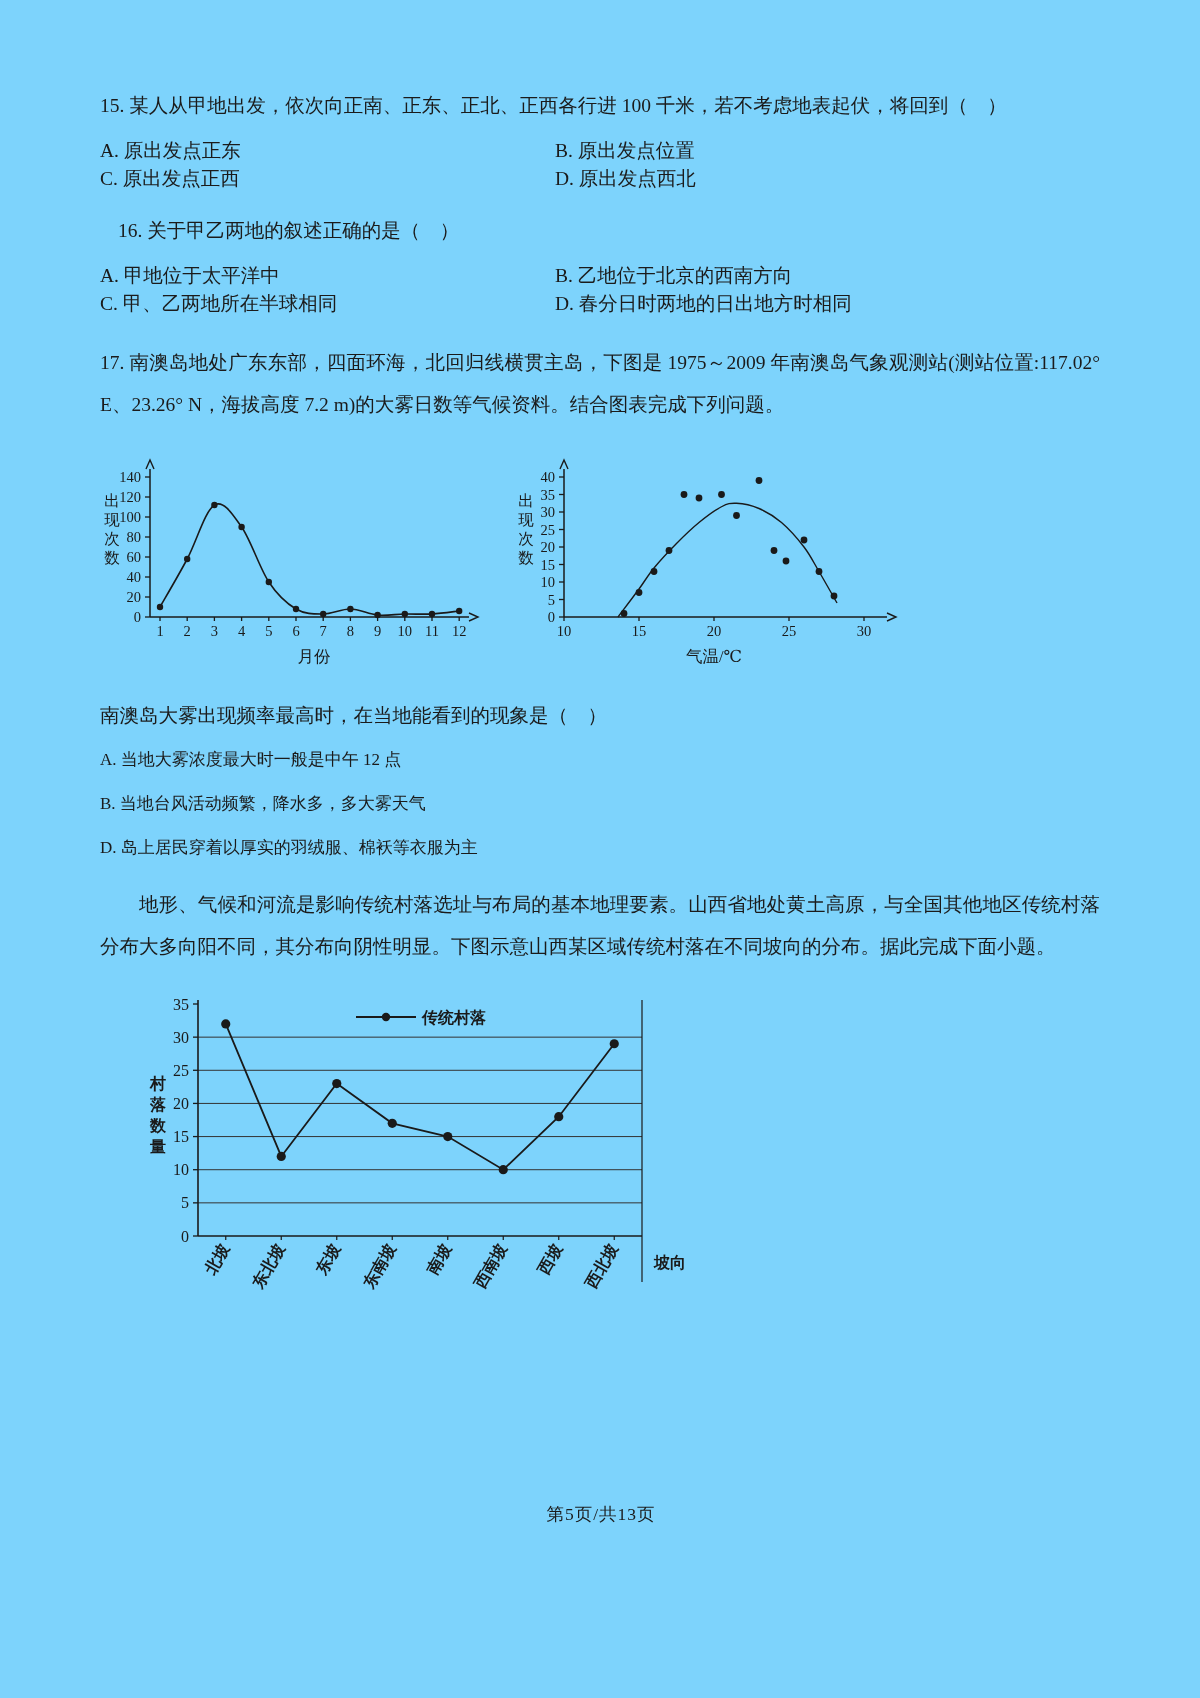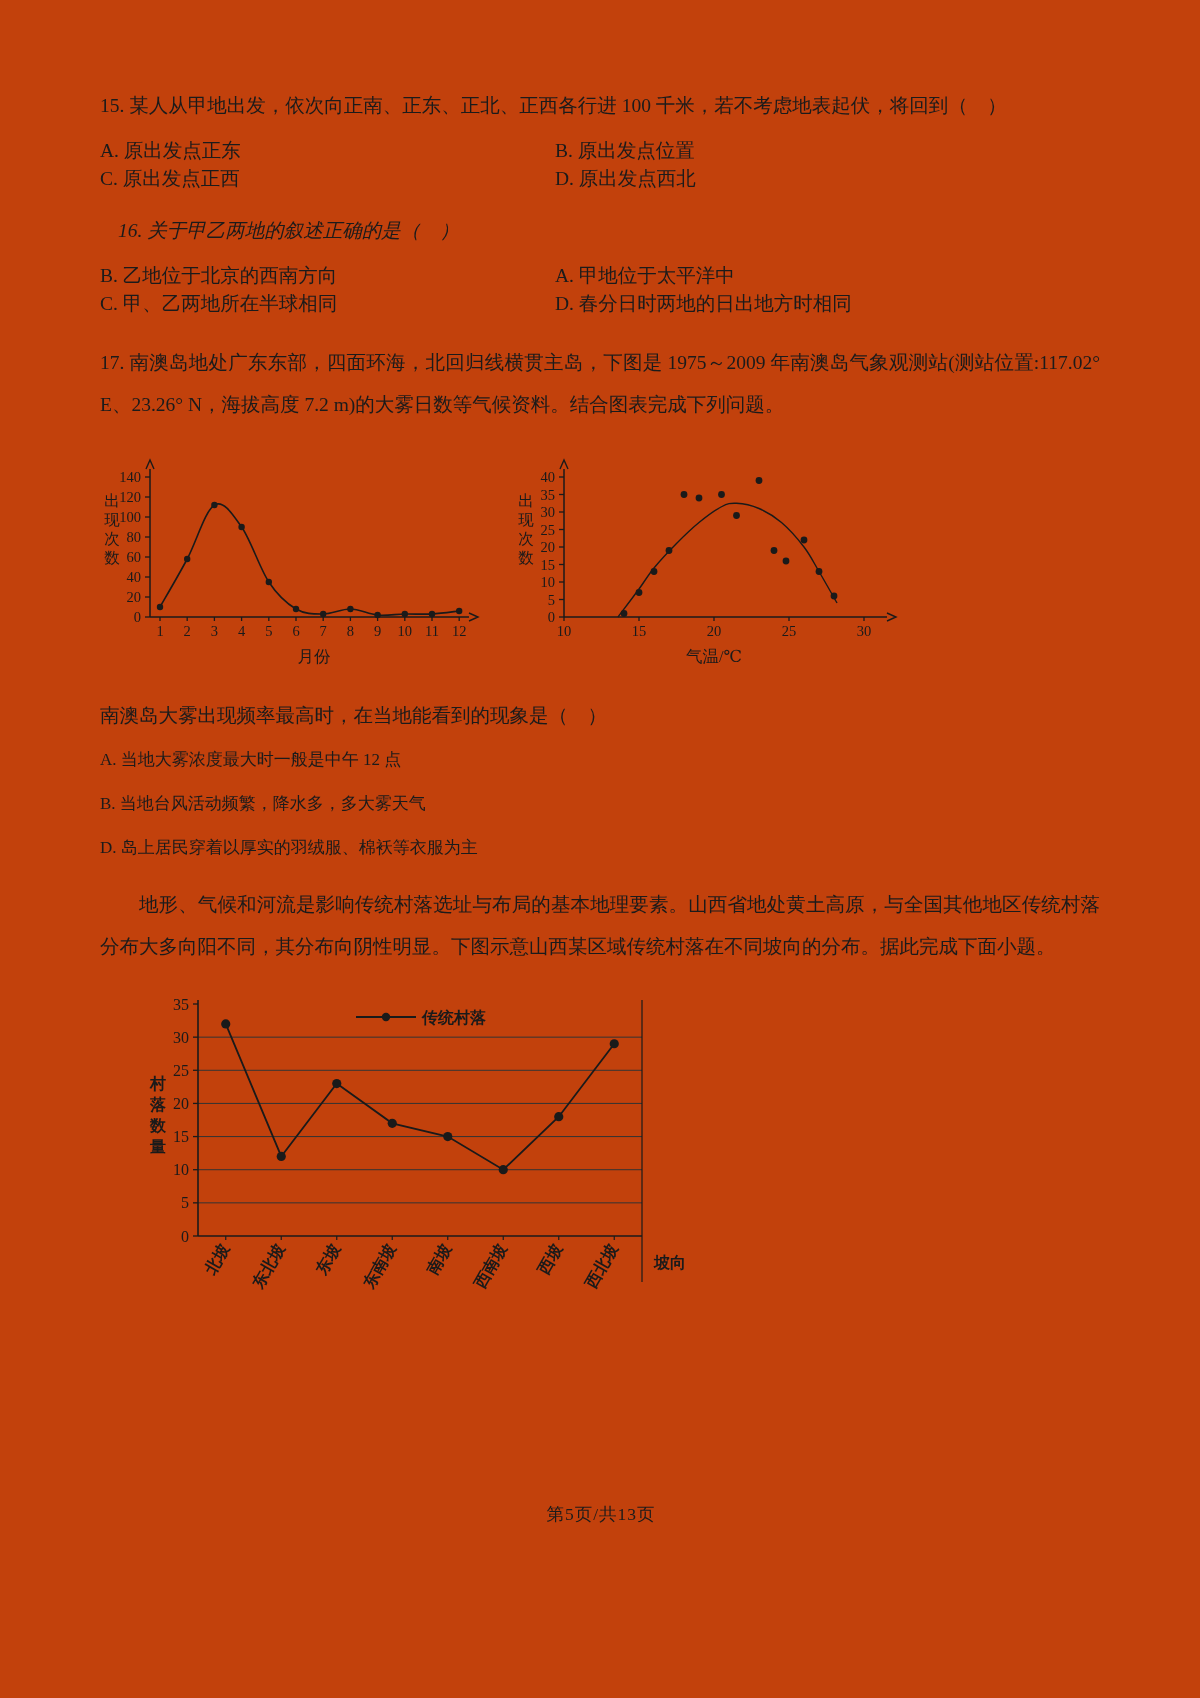--- a/index.html
+++ b/index.html
@@ -5,26 +5,26 @@
   * { margin: 0; padding: 0; box-sizing: border-box; }
   html, body { background: #ffffff; }
   body {
     font-family: "Liberation Serif", "DejaVu Serif", serif;
     color: #1b1b1b;
   }
   .page {
     position: relative;
     width: 1200px;
     height: 1698px;
-    background: #c2410c;
+    background: #7dd3fc;
     padding: 92px 100px 0 100px;
     overflow: hidden;
   }
   .stem { font-size: 19.5px; line-height: 28px; }
-  .stem-indent { padding-left: 18px; font-style: italic; }
+  .stem-indent { padding-left: 18px; }
   .optgrid {
     display: grid;
     grid-template-columns: 455px 1fr;
     margin: 17px 0 24px 0;
   }
   .opt { font-size: 19.5px; line-height: 28px; }
   .para {
     font-size: 19.5px;
     line-height: 42px;
     text-align: justify;
@@ -58,22 +58,22 @@
   <p class="stem">15. 某人从甲地出发，依次向正南、正东、正北、正西各行进 100 千米，若不考虑地表起伏，将回到（　）</p>
   <div class="optgrid">
     <span class="opt">A. 原出发点正东</span>
     <span class="opt">B. 原出发点位置</span>
     <span class="opt">C. 原出发点正西</span>
     <span class="opt">D. 原出发点西北</span>
   </div>
 
   <p class="stem stem-indent">16. 关于甲乙两地的叙述正确的是（　）</p>
   <div class="optgrid">
+    <span class="opt">A. 甲地位于太平洋中</span>
     <span class="opt">B. 乙地位于北京的西南方向</span>
-    <span class="opt">A. 甲地位于太平洋中</span>
     <span class="opt">C. 甲、乙两地所在半球相同</span>
     <span class="opt">D. 春分日时两地的日出地方时相同</span>
   </div>
 
   <p class="para">17. 南澳岛地处广东东部，四面环海，北回归线横贯主岛，下图是 1975～2009 年南澳岛气象观测站(测站位置:117.02° E、23.26° N，海拔高度 7.2 m)的大雾日数等气候资料。结合图表完成下列问题。</p>
 
   <div class="charts-row">
     <div id="chart-fog-month" class="chart"><svg width="404" height="236">
           <line x1="64" y1="175" x2="64" y2="27" stroke="#1a1a1a" stroke-width="1.5"></line>
           <line x1="64" y1="175" x2="383" y2="175" stroke="#1a1a1a" stroke-width="1.5"></line>

